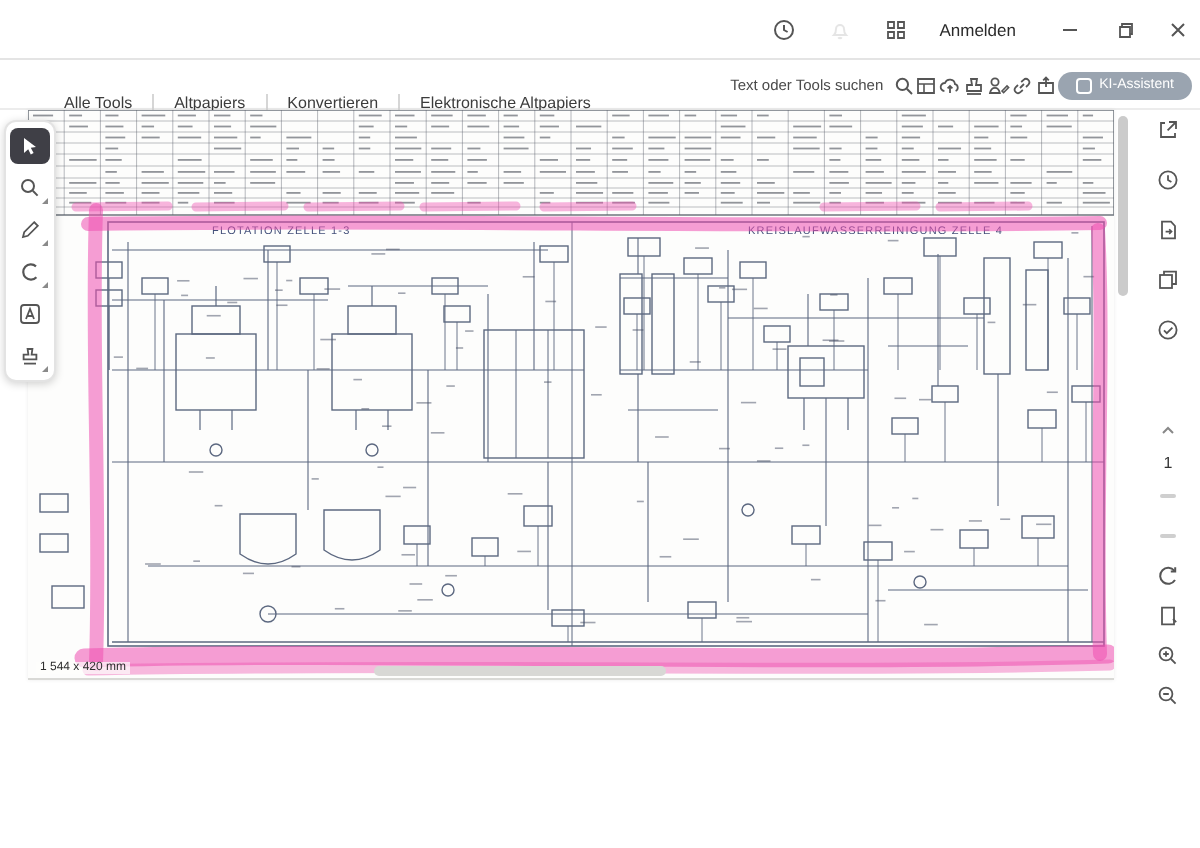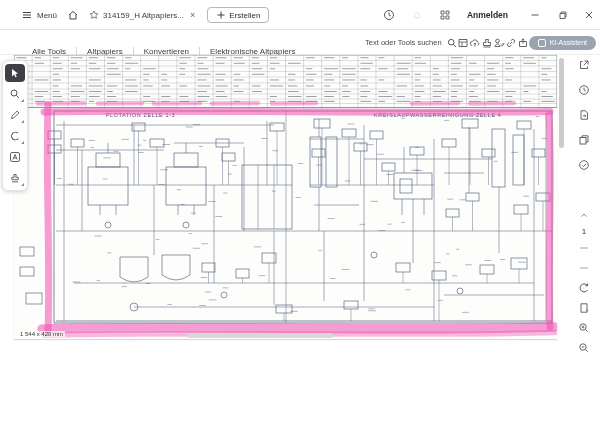--- a/index.html
+++ b/index.html
@@ -11,21 +11,21 @@
     background:#fff; border-bottom:1px solid #e4e4e4; }
   .titlebar .left { position:absolute; left:22px; top:0; height:30px; display:flex; align-items:center; gap:10px; }
   .menu-btn { display:flex; align-items:center; gap:5px; font-size:8px; color:#3c3c3c; cursor:pointer; }
   .icon12 { width:12px; height:12px; display:inline-block; }
   .icon10 { width:10px; height:10px; display:inline-block; }
   .tabchip { display:flex; align-items:center; gap:4px; font-size:8px; color:#3c3c3c; }
   .tab-close { font-size:9px; color:#666; padding:0 2px; cursor:pointer; }
   .create-btn { display:flex; align-items:center; gap:3px; font-size:8px; color:#2b2b2b;
     border:1px solid #b6b6b6; border-radius:4px; padding:2px 8px; background:#fff; cursor:pointer; }
   .titlebar .right { position:absolute; right:6px; top:0; height:30px; display:flex; align-items:center; gap:16px; }
-  .signin { font-size:8.5px; font-weight:bold; color:#2b2b2b; cursor:pointer; }
+  .signin { font-size:8.5px; font-weight:normal; color:#2b2b2b; cursor:pointer; }
   .winctl { display:flex; align-items:center; gap:17px; margin-left:6px; }
 
   
   .toolbar { position:absolute; left:0; top:30px; width:600px; height:25px;
     background:#fff; border-bottom:1px solid #ececec; }
   .toolbar .tabs { position:absolute; left:22px; top:0; height:25px; display:flex; align-items:flex-start;margin-top:17px; }
   .tb-tab { font-size:8px; color:#3c3c3c; padding:0 10px; cursor:pointer; white-space:nowrap; }
   .tb-sep { width:1px; height:10px; background:#d6d6d6; }
   .toolbar .rightcluster { position:absolute; right:4px; top:0; height:25px; display:flex; align-items:center; }
   .searchbox { display:flex; align-items:center; gap:5px; font-size:7.5px; color:#4a4a4a; cursor:text; }
@@ -60,44 +60,20 @@
   .faintmark { width:8px; height:2px; background:#cfcfcf; border-radius:1px; }
 
   
   .vscroll { position:absolute; right:36px; top:3px; width:5px; height:90px; background:#cbcbcb; border-radius:3px; }
   .hscroll { position:absolute; left:187px; top:278px; width:146px; height:5px; background:#d8d8d5; border-radius:3px; }
 </style>
 </head>
 <body>
 
 <div class="titlebar">
-  <div class="left">
-    <div class="menu-btn">
-      <svg class="icon10" viewBox="0 0 10 10">
-          <path d="M1 2.5h8M1 5h8M1 7.5h8" stroke="#444" stroke-width="1" fill="none"></path>
-        </svg>
-      <span>Menü</span>
-    </div>
-    <svg class="icon12" viewBox="0 0 12 12">
-        <path d="M2 6l4-3.5L10 6M3 5.5V10h6V5.5" stroke="#444" stroke-width="1" fill="none" stroke-linejoin="round"></path>
-      </svg>
-    <div class="tabchip">
-      <svg class="icon10" viewBox="0 0 10 10">
-          <path d="M5 1l1.2 2.5 2.7.3-2 1.9.5 2.7L5 7.1 2.6 8.4l.5-2.7-2-1.9 2.7-.3z" stroke="#666" stroke-width=".8" fill="none"></path>
-        </svg>
-      <span>314159_H Altpapiers...</span>
-      <span class="tab-close">×</span>
-    </div>
-    <div class="create-btn">
-      <svg class="icon10" viewBox="0 0 10 10">
-          <path d="M5 1.5v7M1.5 5h7" stroke="#444" stroke-width="1"></path>
-        </svg>
-      <span>Erstellen</span>
-    </div>
-  </div>
   <div class="right">
     <svg class="icon12" viewBox="0 0 12 12">
         <circle cx="6" cy="6" r="4.5" stroke="#555" stroke-width="1" fill="none"></circle>
         <path d="M6 3.5V6l1.8 1" stroke="#555" stroke-width="1" fill="none"></path>
       </svg>
     <svg class="icon12" viewBox="0 0 12 12" style="opacity:.25">
         <path d="M3 8.5c.8-.8 1-1.8 1-3a2 2 0 014 0c0 1.2.2 2.2 1 3z" stroke="#999" stroke-width="1" fill="none"></path>
         <path d="M5.2 9.6a.9.9 0 001.6 0" stroke="#999" stroke-width="1" fill="none"></path>
       </svg>
     <svg class="icon12" viewBox="0 0 12 12">

